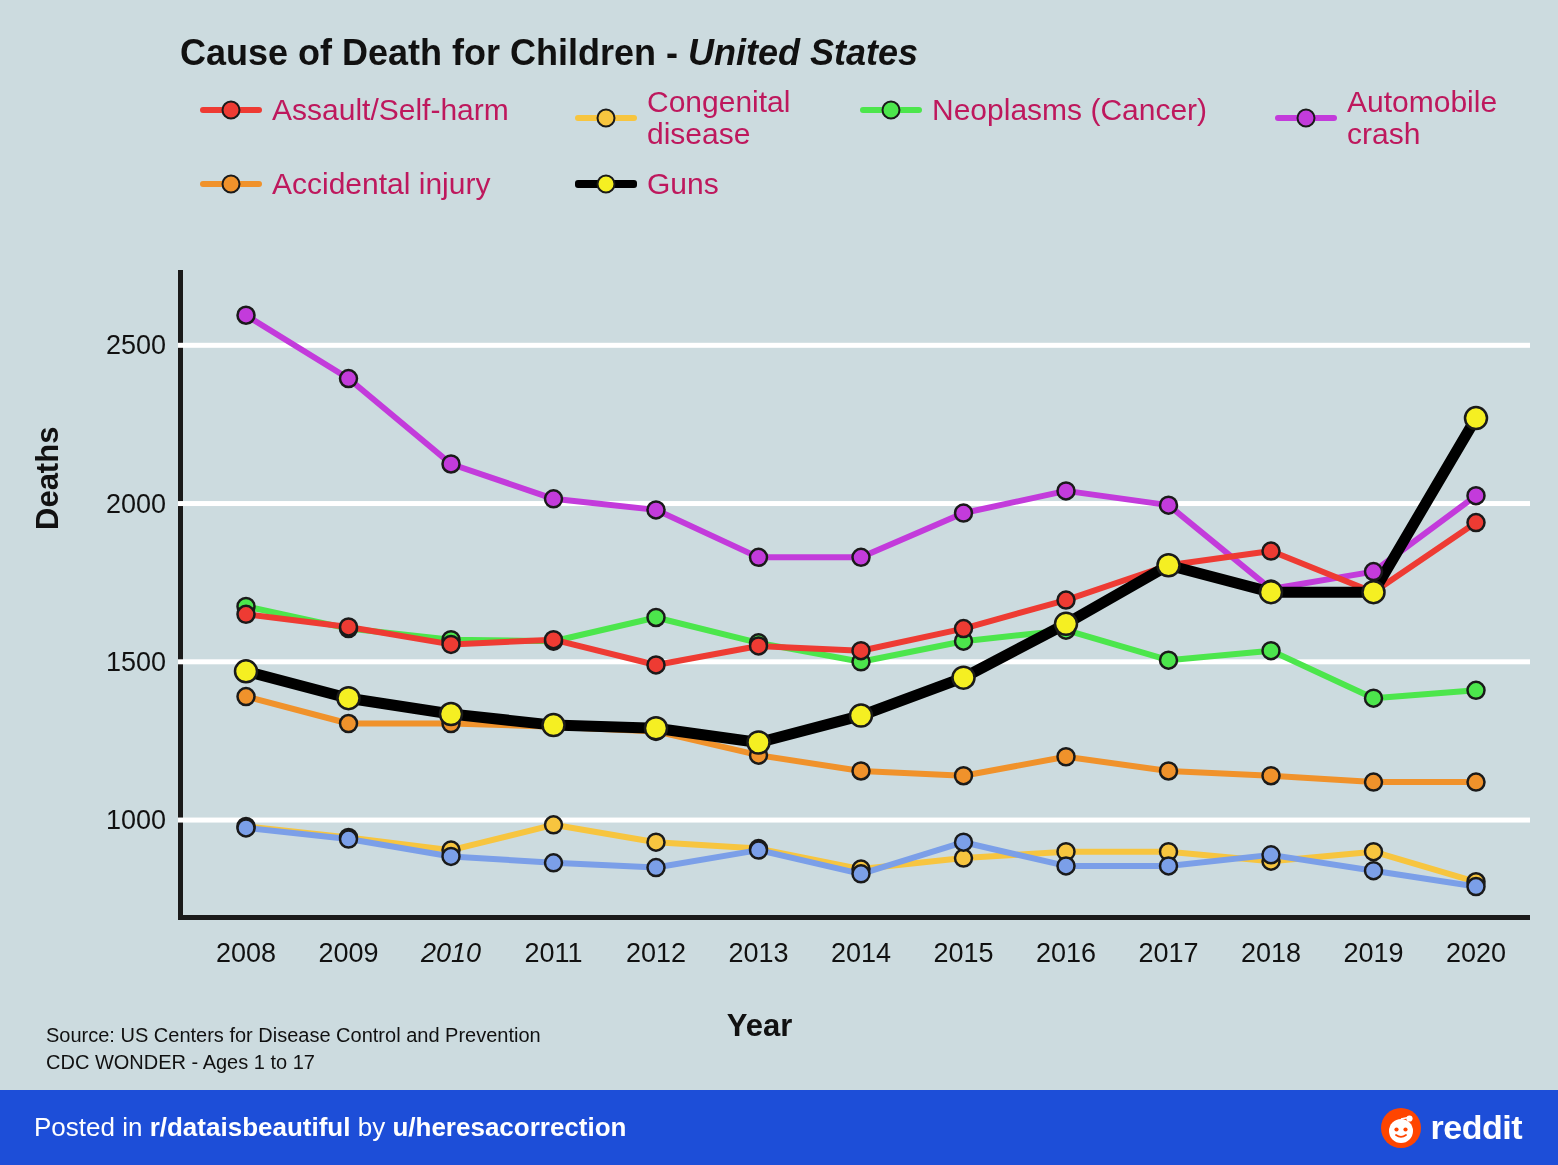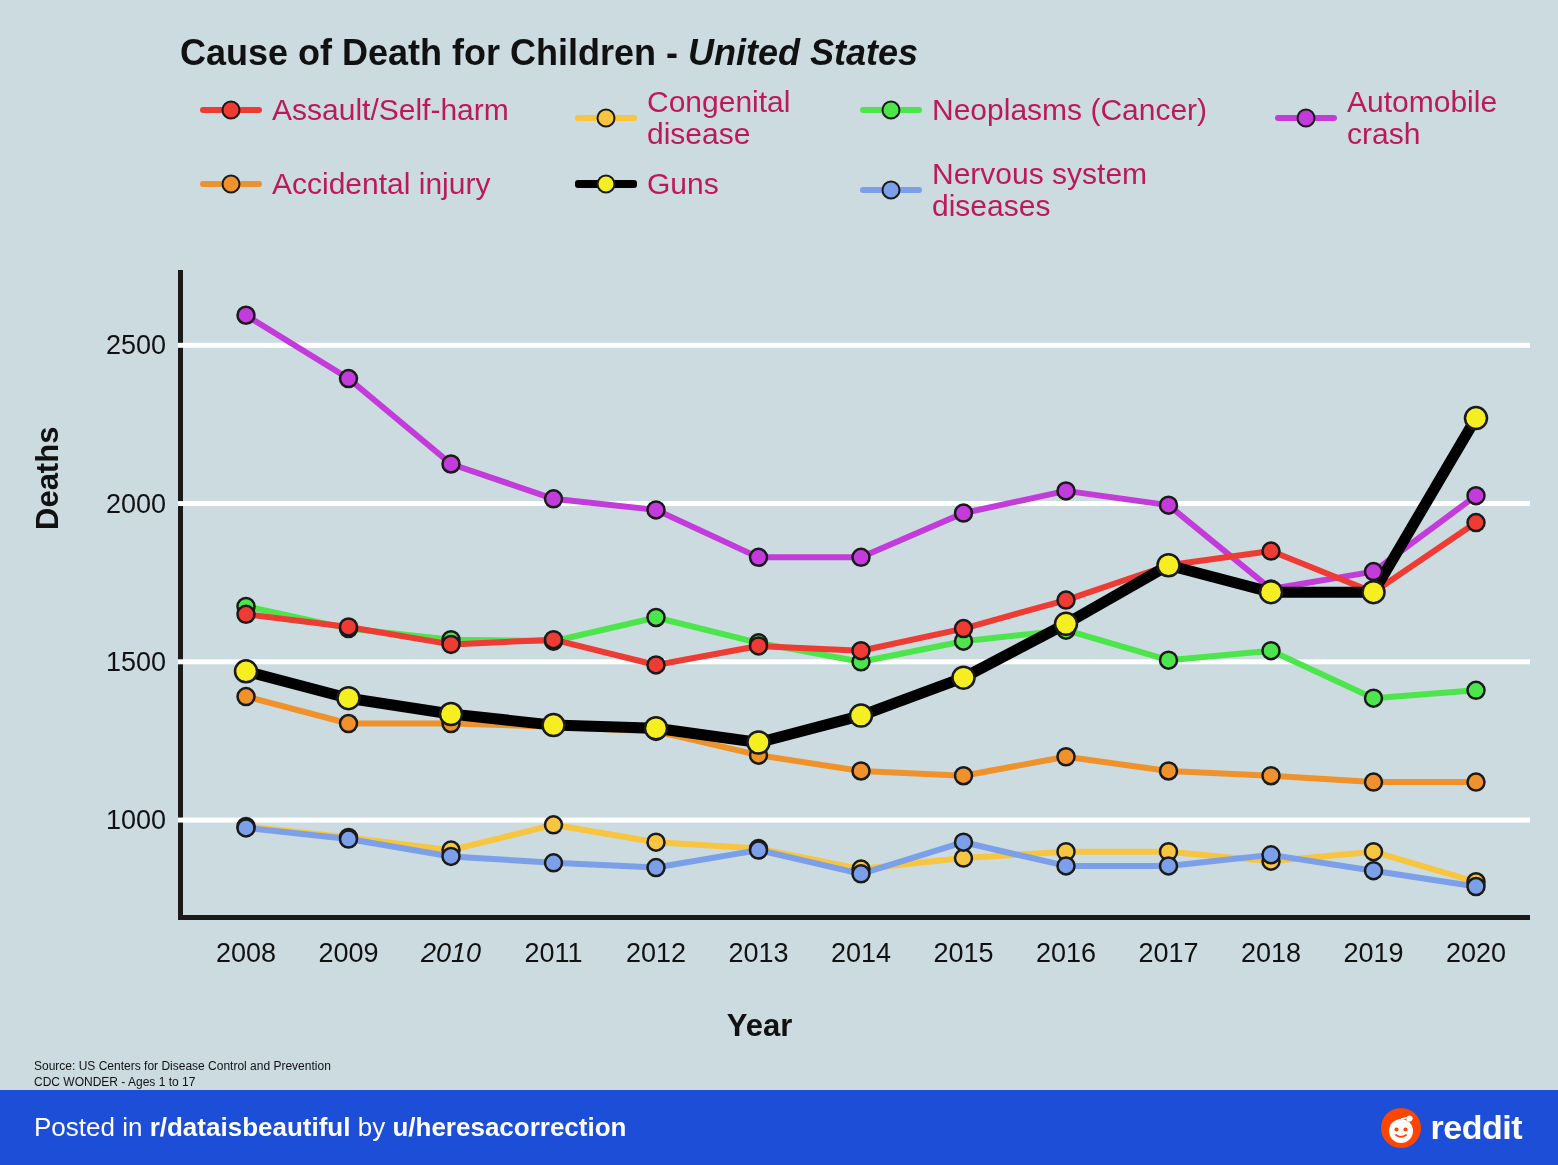--- a/index.html
+++ b/index.html
@@ -64,21 +64,21 @@
     transform:translateX(-50%);white-space:nowrap;
   }
   .xlabel{
     position:absolute;top:1008px;left:0;width:1363px;text-align:center;
     font-size:31px;font-weight:bold;color:#111;
   }
   .xlabel span{position:relative;left:78px;}
 
   
   .source{
-    position:absolute;left:34px;top:1022px;font-size:12px;color:#111;line-height:1.35;margin-top:36px;
+    position:absolute;left:46px;top:1022px;font-size:20px;color:#111;line-height:1.35;
   }
 
   
   .footer{
     position:absolute;left:0;top:1090px;width:1558px;height:75px;background:#1d4ed8;
     display:flex;align-items:center;
   }
   .footer-text{
     margin-left:34px;color:#fff;font-size:26px;
   }
@@ -134,27 +134,20 @@
     </div>
 
     <div class="leg-item" style="left:660px;top:8px;">
       <span class="leg-swatch">
         <span class="leg-line" style="background:#4ce64c;"></span>
         <span class="leg-dot" style="background:#4ce64c;"></span>
       </span>
       <span class="leg-label">Neoplasms (Cancer)</span>
     </div>
 
-    <div class="leg-item" style="left:660px;top:72px;width:330px;">
-      <span class="leg-swatch">
-        <span class="leg-line" style="background:#7b9fe8;"></span>
-        <span class="leg-dot" style="background:#7b9fe8;"></span>
-      </span>
-      <span class="leg-label" style="max-width:275px;">Nervous system diseases</span>
-    </div>
 
     <div class="leg-item" style="left:1075px;top:0px;width:260px;">
       <span class="leg-swatch">
         <span class="leg-line" style="background:#c33bdb;"></span>
         <span class="leg-dot" style="background:#c33bdb;"></span>
       </span>
       <span class="leg-label" style="max-width:185px;">Automobile crash</span>
     </div>
 
   </div>

